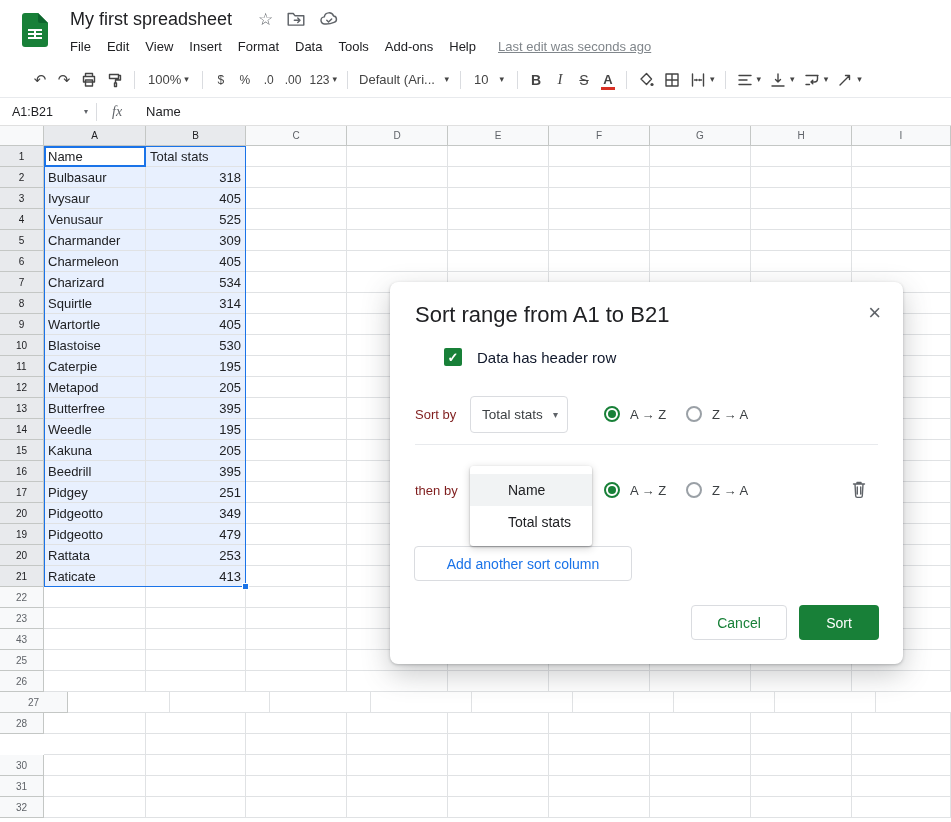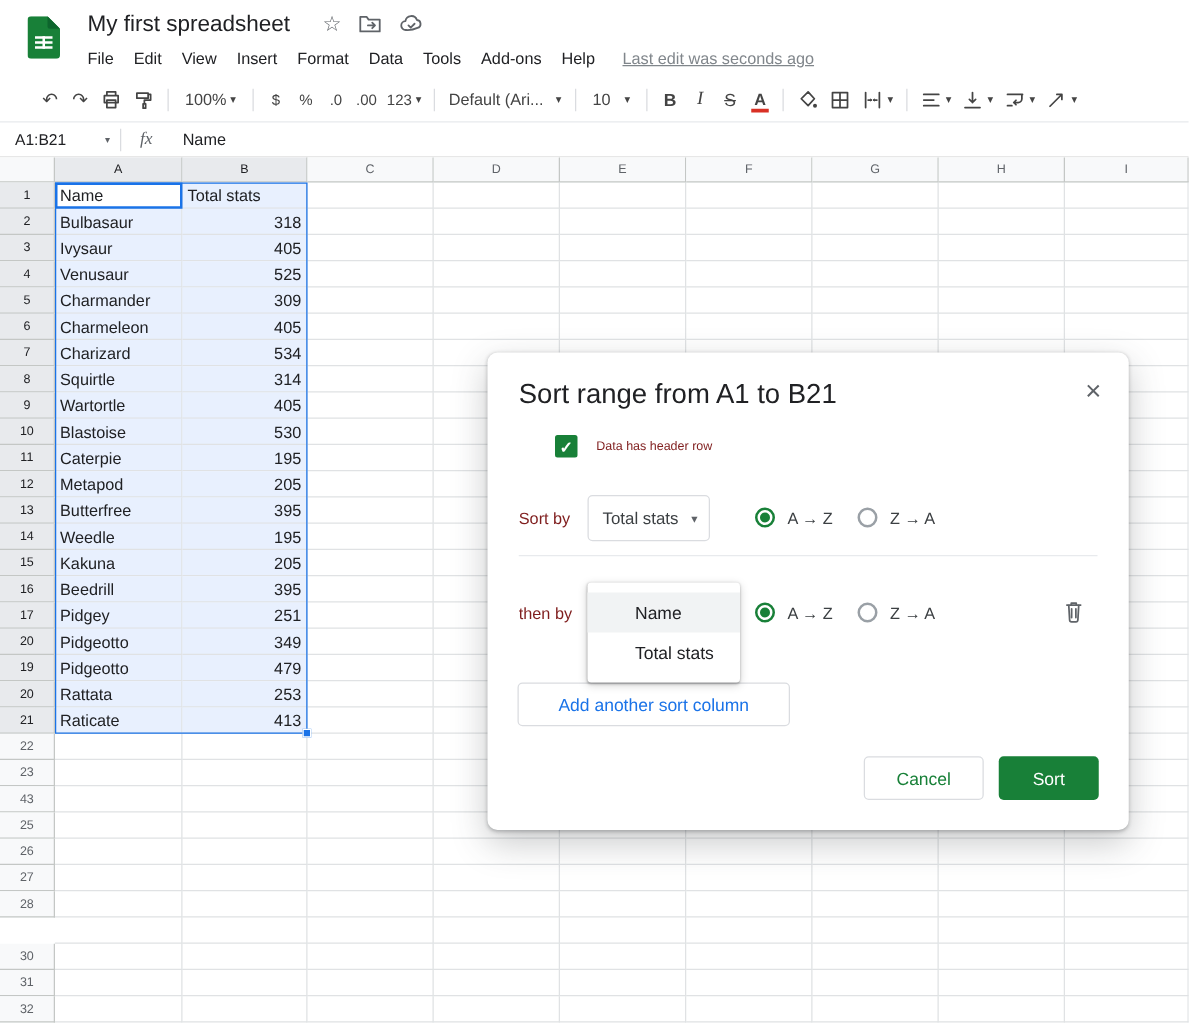--- a/index.html
+++ b/index.html
@@ -66,21 +66,21 @@
               border:1px solid #fff;z-index:4;}
 
   
   .dialog{position:absolute;left:390px;top:282px;width:513px;height:382px;background:#fff;border-radius:8px;
           box-shadow:0 1px 3px rgba(60,64,67,.3),0 10px 28px rgba(60,64,67,.28);z-index:20;text-decoration:underline;}
   .dlg-title{position:absolute;left:25px;top:20px;margin:0;font-size:22px;font-weight:400;color:#202124;}
   .dlg-close{position:absolute;right:22px;top:20px;font-size:22px;color:#5f6368;line-height:1;cursor:pointer;}
   .chk-row{position:absolute;left:54px;top:66px;display:flex;align-items:center;gap:15px;cursor:pointer;}
   .chk{width:18px;height:18px;background:#188038;border-radius:2px;color:#fff;font-size:13px;font-weight:bold;
        display:flex;align-items:center;justify-content:center;flex:none;}
-  .chk-label{font-size:10px;color:#7f1d1d;}
+  .chk-label{font-size:15px;color:#0f172a;}
   .lbl{position:absolute;font-size:13px;color:#7f1d1d;}
   .sortby{left:25px;top:125px;}
   .thenby{left:25px;top:201px;}
   .dd{position:absolute;left:80px;top:114px;width:98px;height:37px;border:1px solid #dadce0;border-radius:4px;
       display:flex;align-items:center;justify-content:space-between;padding:0 9px 0 11px;font-size:13.5px;
       color:#3c4043;cursor:pointer;background:#fff;}
   .ddcaret{font-size:10px;color:#5f6368;}
   .radio-group{position:absolute;display:flex;align-items:center;}
   .rg1{left:214px;top:124px;}
   .rg2{left:214px;top:200px;}
@@ -571,21 +571,21 @@
         <div class="cell" style="width: 100px;"></div>
         <div class="cell" style="width: 101px;"></div>
         <div class="cell" style="width: 101px;"></div>
         <div class="cell" style="width: 101px;"></div>
         <div class="cell" style="width: 101px;"></div>
         <div class="cell" style="width: 101px;"></div>
         <div class="cell" style="width: 101px;"></div>
         <div class="cell" style="width: 99px;"></div>
       </div>
       <div class="grow">
-        <div class="rhead" style="width: 44px; text-align: center;">27</div>
+        <div class="rhead" style="width: 68px; text-align: center;">27</div>
         <div class="cell" style="width: 102px;"></div>
         <div class="cell" style="width: 100px;"></div>
         <div class="cell" style="width: 101px;"></div>
         <div class="cell" style="width: 101px;"></div>
         <div class="cell" style="width: 101px;"></div>
         <div class="cell" style="width: 101px;"></div>
         <div class="cell" style="width: 101px;"></div>
         <div class="cell" style="width: 101px;"></div>
         <div class="cell" style="width: 99px;"></div>
       </div>

